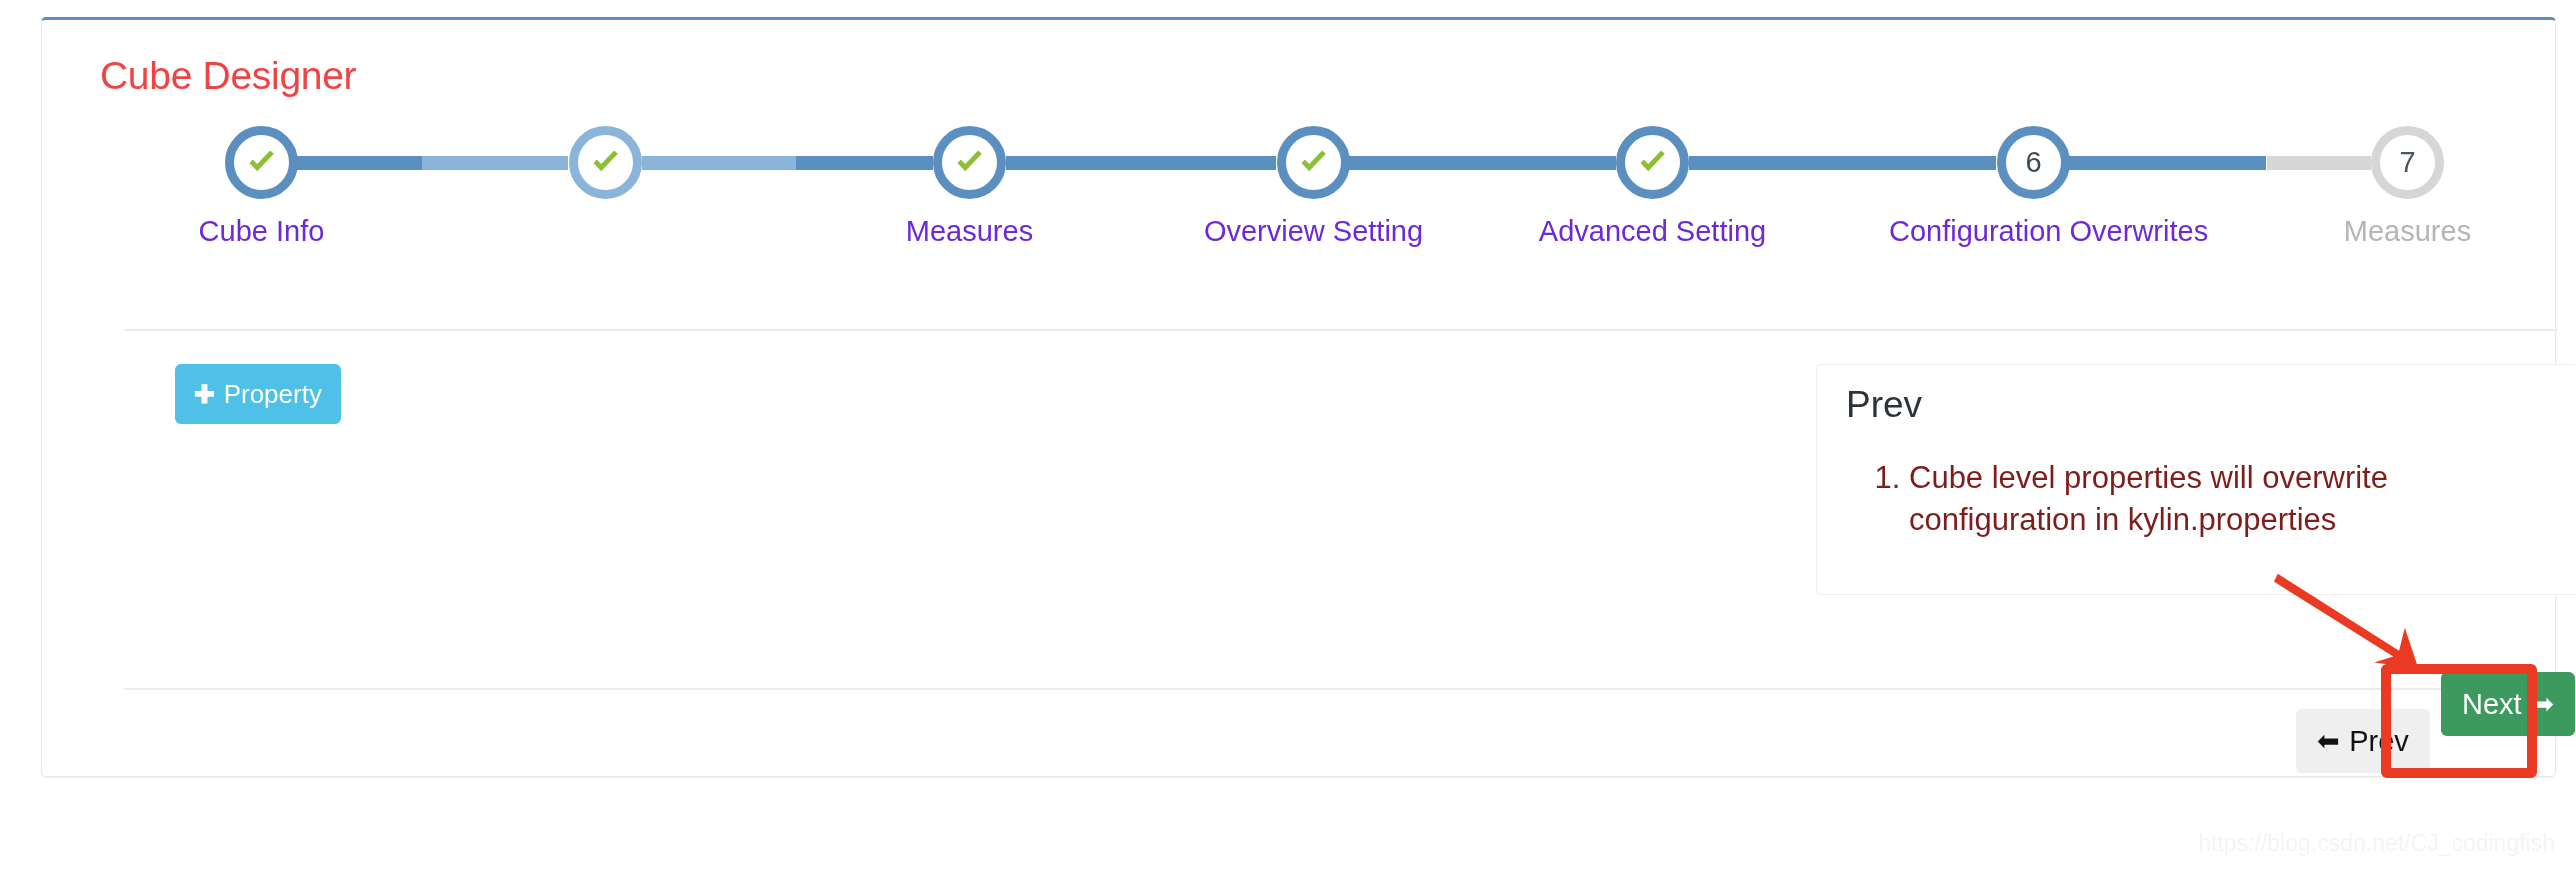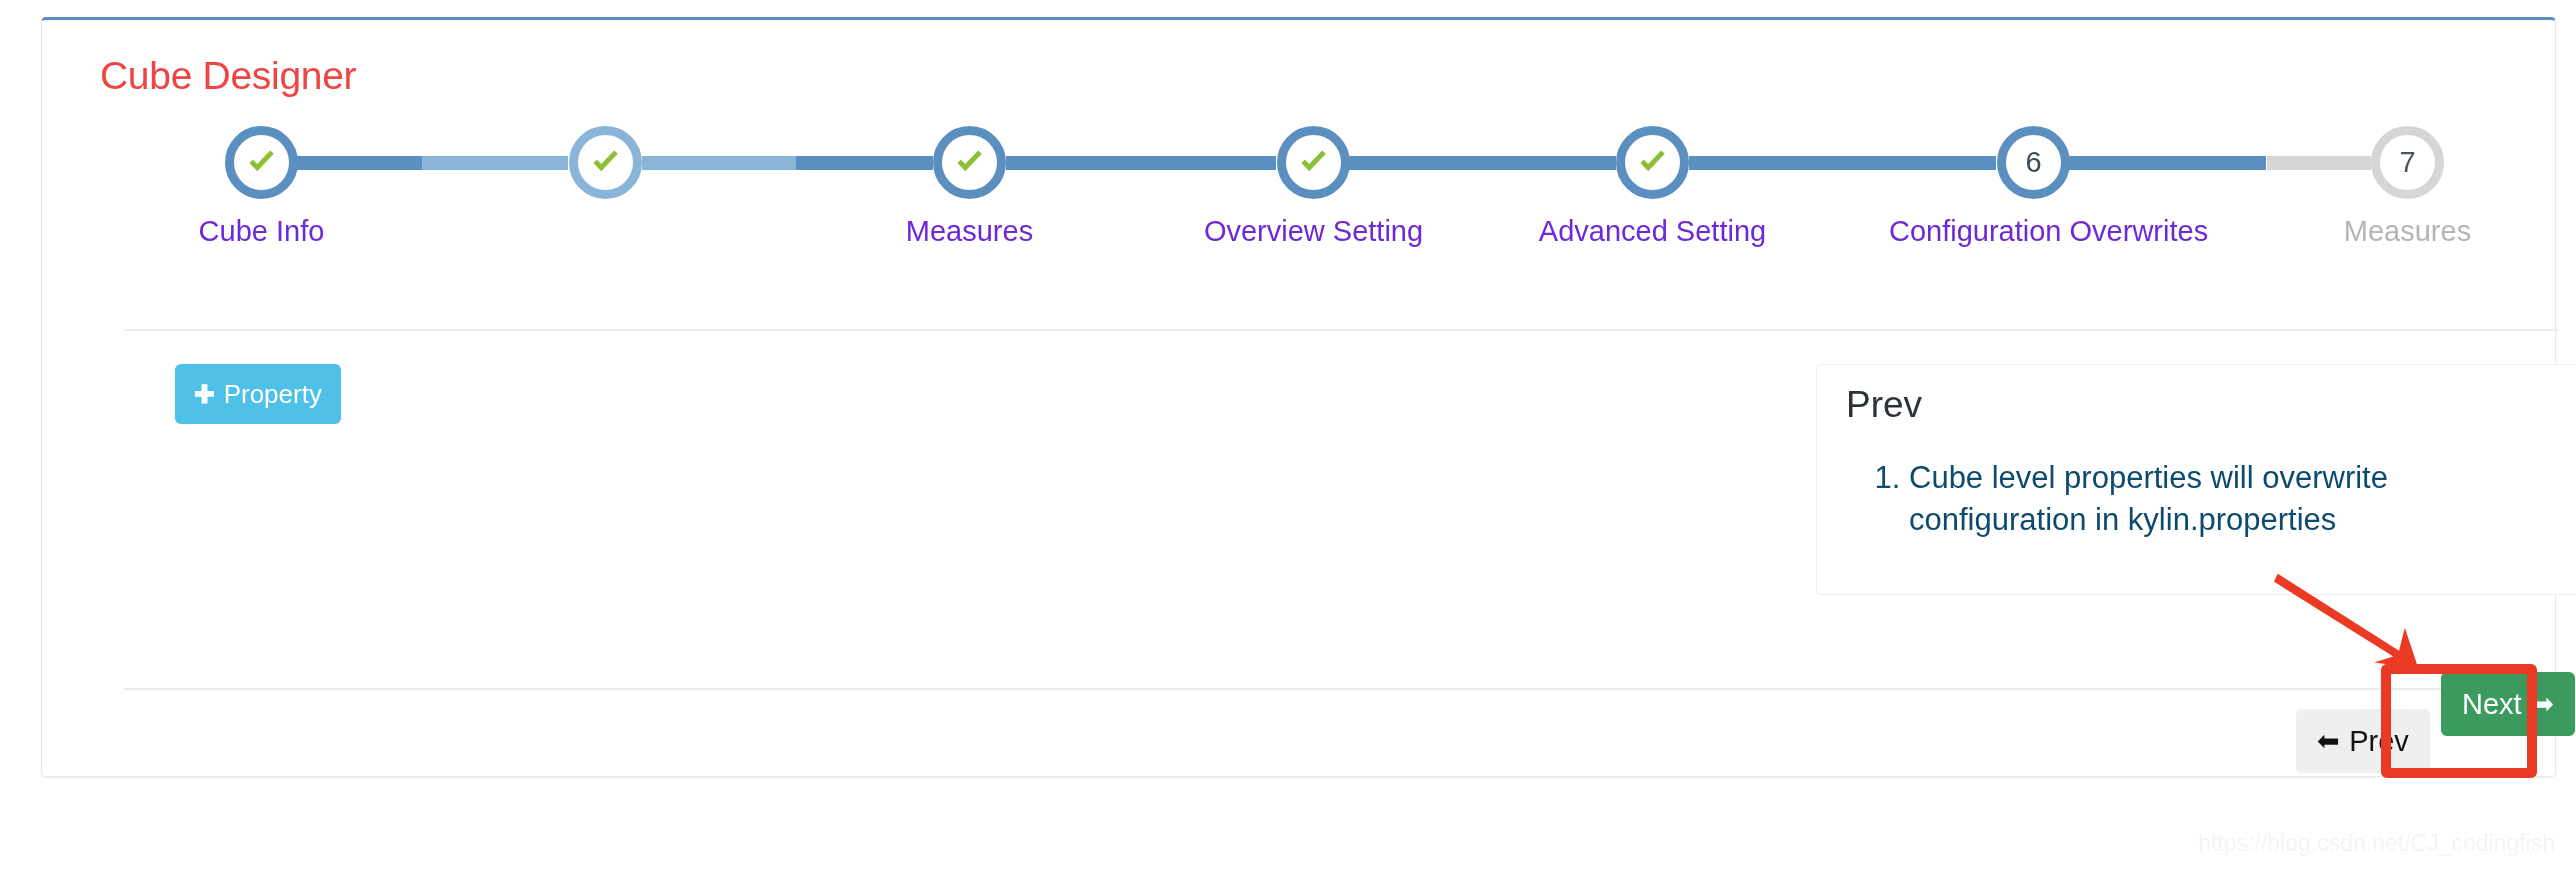--- a/index.html
+++ b/index.html
@@ -159,21 +159,21 @@
     top: 92px;
     width: 100%;
     margin: 0;
     padding: 0 39px 0 92px;
     box-sizing: border-box;
     list-style: decimal;
   }
   .tips-list li {
     font-size: 31px;
     line-height: 1.36;
-    color: #0c4a6e;
+    color: #7f1d1d;
   }
 
   
   .btn-prev {
     position: absolute;
     left: 2254px;
     top: 689px;
     height: 64px;
     padding: 0 21px;
     background: #efefef;

